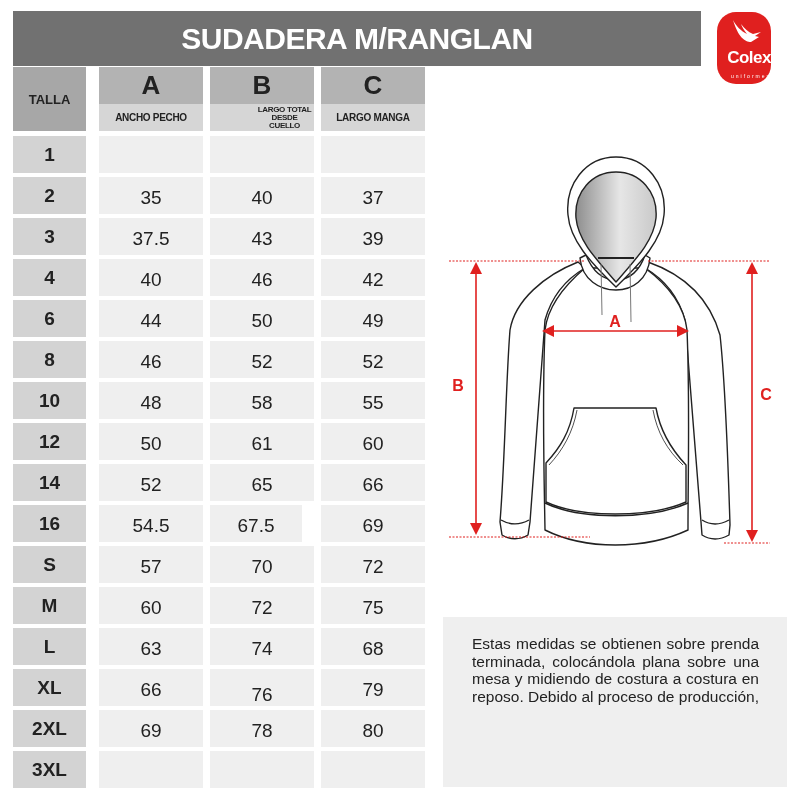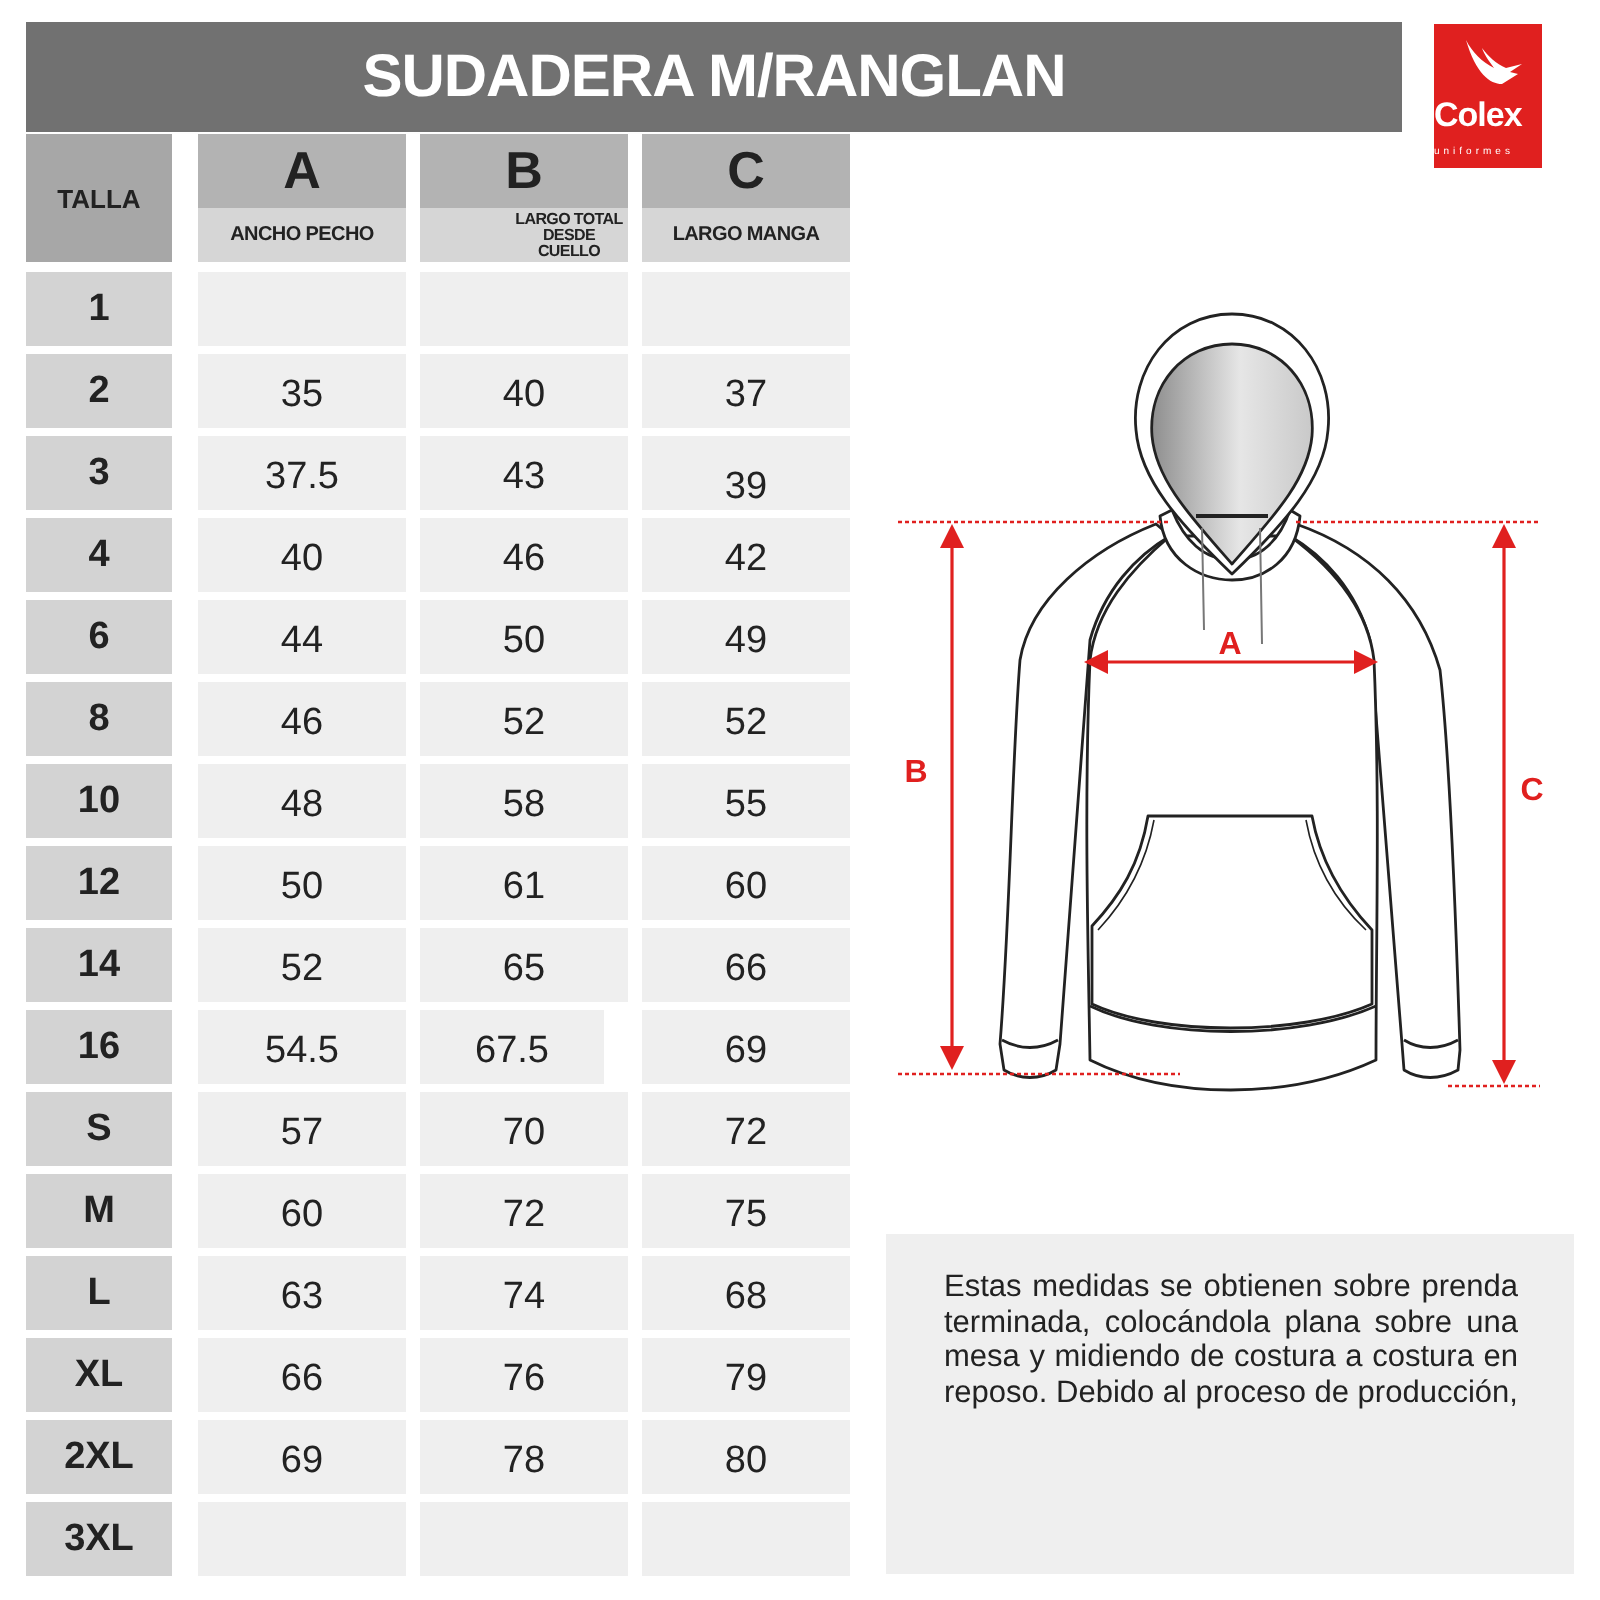--- a/index.html
+++ b/index.html
@@ -9,21 +9,21 @@
   }
   .title-bar {
     position: absolute; left: 13px; top: 11px; width: 450px; height: 55px;
     background: #717171; color: #ffffff; font-weight: bold; font-size: 30px;
     display: flex; align-items: center; justify-content: center; letter-spacing: -0.5px;
     transform: scaleX(1);
   }
   .title-bar { width: 450px; }
   .logo {
     position: absolute; left: 717px; top: 12px; width: 54px; height: 72px;
-    background: #e0201f; color: #fff; text-align: left;
+    background: #e0201f; color: #fff; text-align: right; border-radius: 19px;
   }
   .logo .wing { position: absolute; left: 10px; top: 6px; width: 36px; height: 30px; }
   .logo .brand { position: absolute; left: 0; right: 0; top: 36px; font-size: 17px; font-weight: bold; letter-spacing: -0.5px; }
   .logo .sub { position: absolute; left: 0; right: 0; top: 61px; font-size: 5px; letter-spacing: 2px; }
 
   .cell { position: absolute; box-sizing: border-box; display: flex; align-items: center; justify-content: center; }
   .talla-head { background: #a7a7a7; color: #222; font-weight: bold; font-size: 13px; }
   .col-letter { background: #b3b3b3; color: #222; font-weight: bold; font-size: 26px; }
   .col-sub { background: #d6d6d6; color: #222; font-weight: bold; font-size: 10px; line-height: 9px; text-align: center; letter-spacing: -0.3px; }
   .col-sub.small { font-size: 8px; line-height: 8px; }
@@ -113,21 +113,21 @@
     <div>
       <div class="cell size-cell" style="left: 13px; top: 218px; width: 73px; height: 37px;">
         <span>3</span>
       </div>
       <div class="cell val-cell" style="left: 99px; top: 218px; width: 104px; height: 37px; padding-top: 4px;">
         <span>37.5</span>
       </div>
       <div class="cell val-cell" style="left: 210px; top: 218px; width: 104px; height: 37px; padding-top: 4px;">
         <span>43</span>
       </div>
-      <div class="cell val-cell" style="left: 321px; top: 218px; width: 104px; height: 37px; padding-top: 4px; align-items: flex-end;">
+      <div class="cell val-cell" style="left: 321px; top: 218px; width: 104px; height: 37px; padding-top: 4px;">
         <span>39</span>
       </div>
     </div>
     <div>
       <div class="cell size-cell" style="left: 13px; top: 259px; width: 73px; height: 37px;">
         <span>4</span>
       </div>
       <div class="cell val-cell" style="left: 99px; top: 259px; width: 104px; height: 37px; padding-top: 4px;">
         <span>40</span>
       </div>
@@ -264,21 +264,21 @@
         <span>68</span>
       </div>
     </div>
     <div>
       <div class="cell size-cell" style="left: 13px; top: 669px; width: 73px; height: 37px;">
         <span>XL</span>
       </div>
       <div class="cell val-cell" style="left: 99px; top: 669px; width: 104px; height: 37px; padding-top: 4px;">
         <span>66</span>
       </div>
-      <div class="cell val-cell" style="left: 210px; top: 669px; width: 104px; height: 37px; padding-top: 4px;">
+      <div class="cell val-cell" style="left: 210px; top: 669px; width: 104px; height: 37px; padding-top: 4px; align-items: flex-end;">
         <span>76</span>
       </div>
       <div class="cell val-cell" style="left: 321px; top: 669px; width: 104px; height: 37px; padding-top: 4px;">
         <span>79</span>
       </div>
     </div>
     <div>
       <div class="cell size-cell" style="left: 13px; top: 710px; width: 73px; height: 37px;">
         <span>2XL</span>
       </div>

